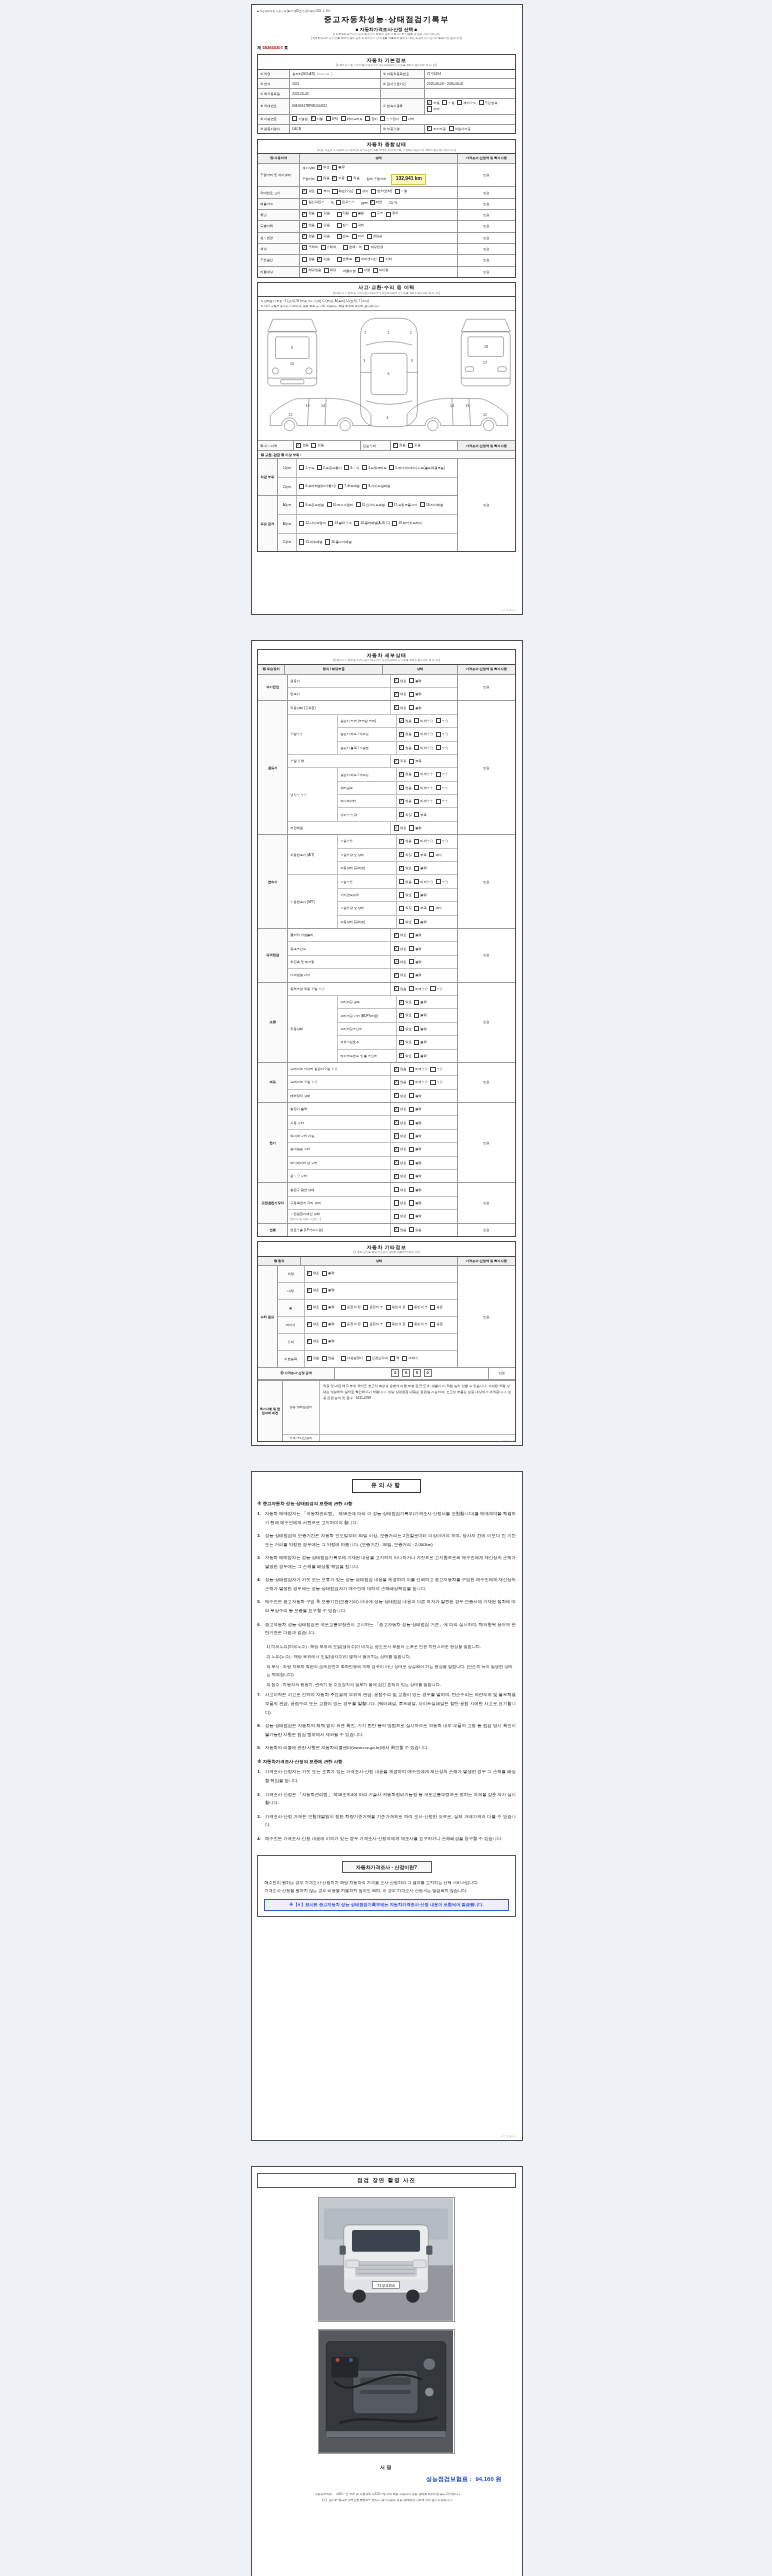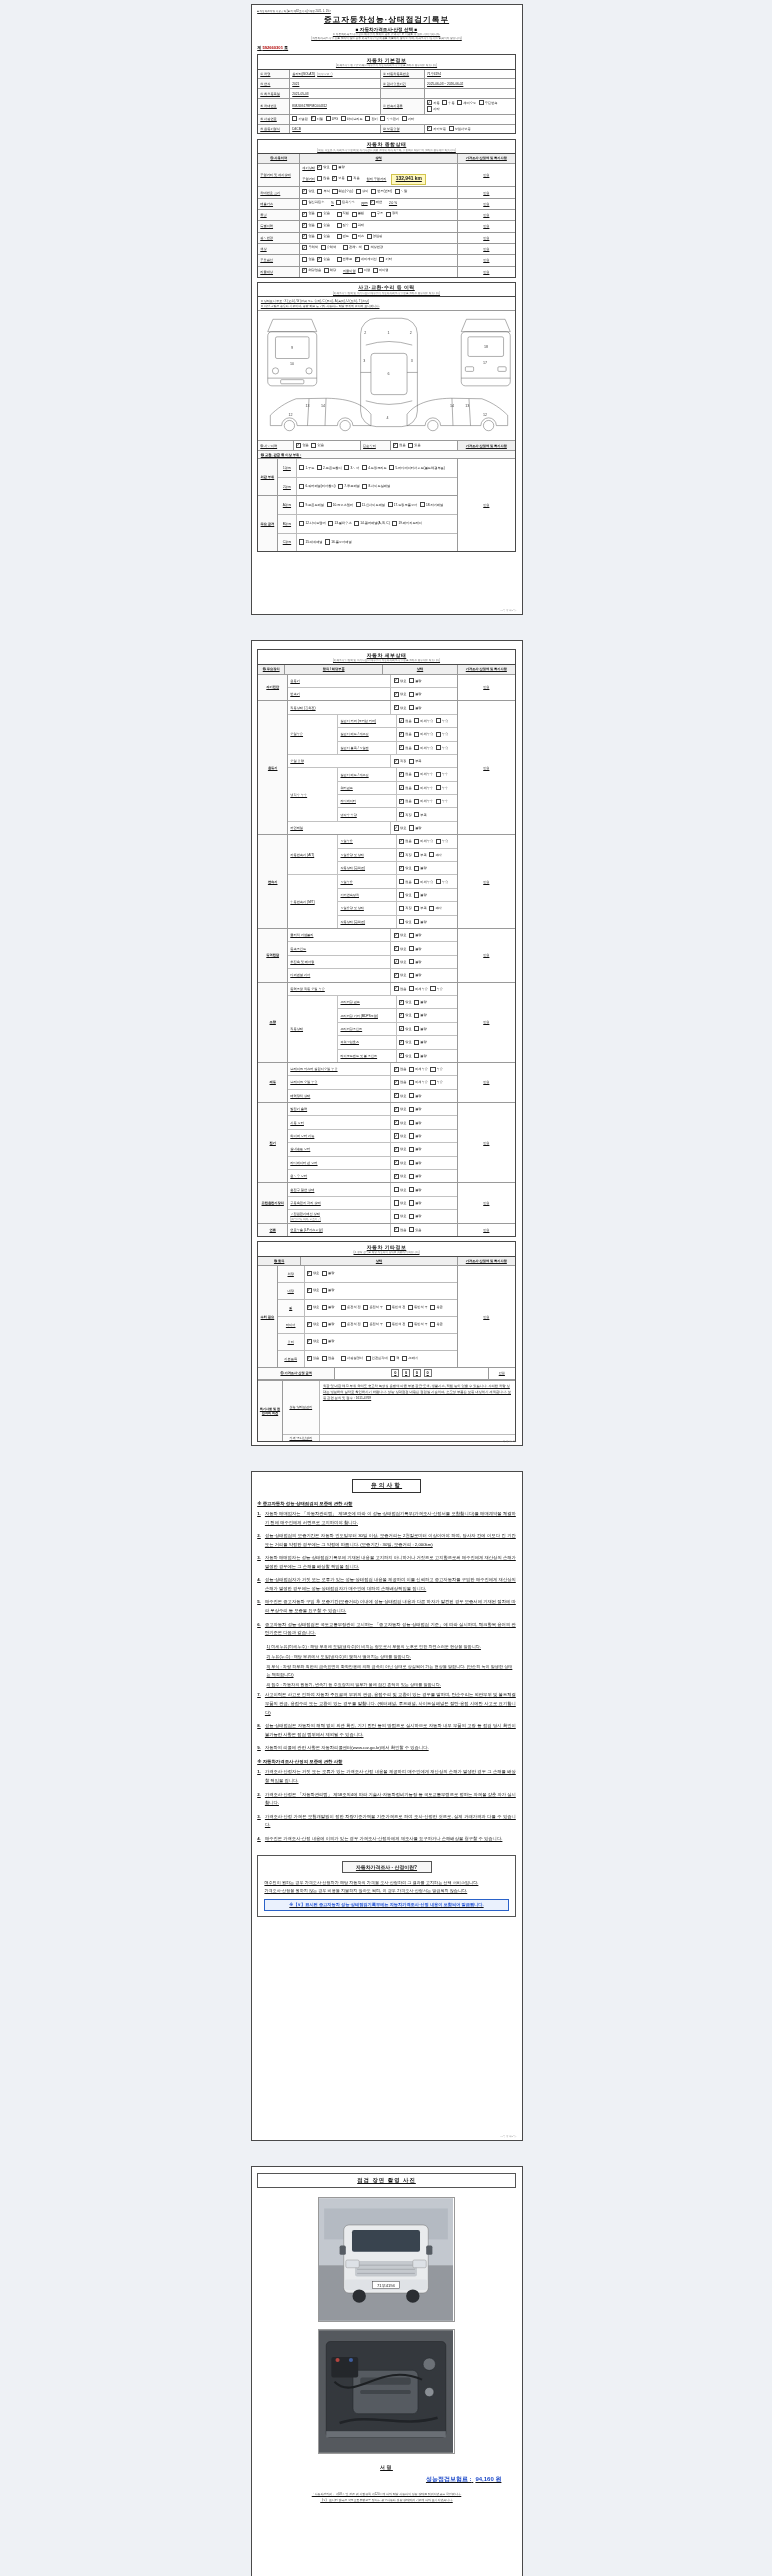--- a/index.html
+++ b/index.html
@@ -1,18 +1,18 @@
 <!DOCTYPE html>
 <html style="font-size:8.2px"><head>
 <meta charset="utf-8">
 <style>
   html,body{margin:0;padding:0;}
   body{background:#eef1f5;font-family:"Liberation Sans","DejaVu Sans",sans-serif;color:#111;}
   .canvas{width:773px;height:2576px;background:#eef1f5;overflow:hidden;box-sizing:border-box;padding-top:4.1px;}
-  .page{width:272px;margin:0 auto 25px;background:#fff;border:0.5px solid #4a4a4a;box-sizing:border-box;padding:4.1px 5.7px 3.1px;position:relative;text-decoration:underline;}
+  .page{width:272px;margin:0 auto 25px;background:#fff;border:0.5px solid #4a4a4a;box-sizing:border-box;padding:4.1px 5.7px 3.1px;position:relative;}
   .p1{min-height:611px}.p2{min-height:793px}.p3{min-height:670px}.p4{min-height:452px}
   .form-ref{font-size:2.6px;color:#333;margin-bottom:2.1px}
   .title{font-size:7.7px;font-weight:bold;text-align:center;letter-spacing:1px;margin-top:1px}
   .subtitle{font-size:4.6px;font-weight:bold;text-align:center;margin:2.1px 0 1px}
   .hnote{font-size:2.7px;color:#555;text-align:center;line-height:1.5}
   .docno{font-size:4.1px;font-weight:bold;margin:3.6px 0 2.1px}
   .docno .num{color:#b00000}
   .band{border:0.5px solid #4a4a4a;border-bottom:0;text-align:center;padding:1.5px 0 1.5px;margin-top:4.1px;background:#fff}
   .band-title{font-size:4.9px;font-weight:bold;letter-spacing:0.5px}
   .band-note{font-size:2.6px;color:#666;margin-top:0.5px}

